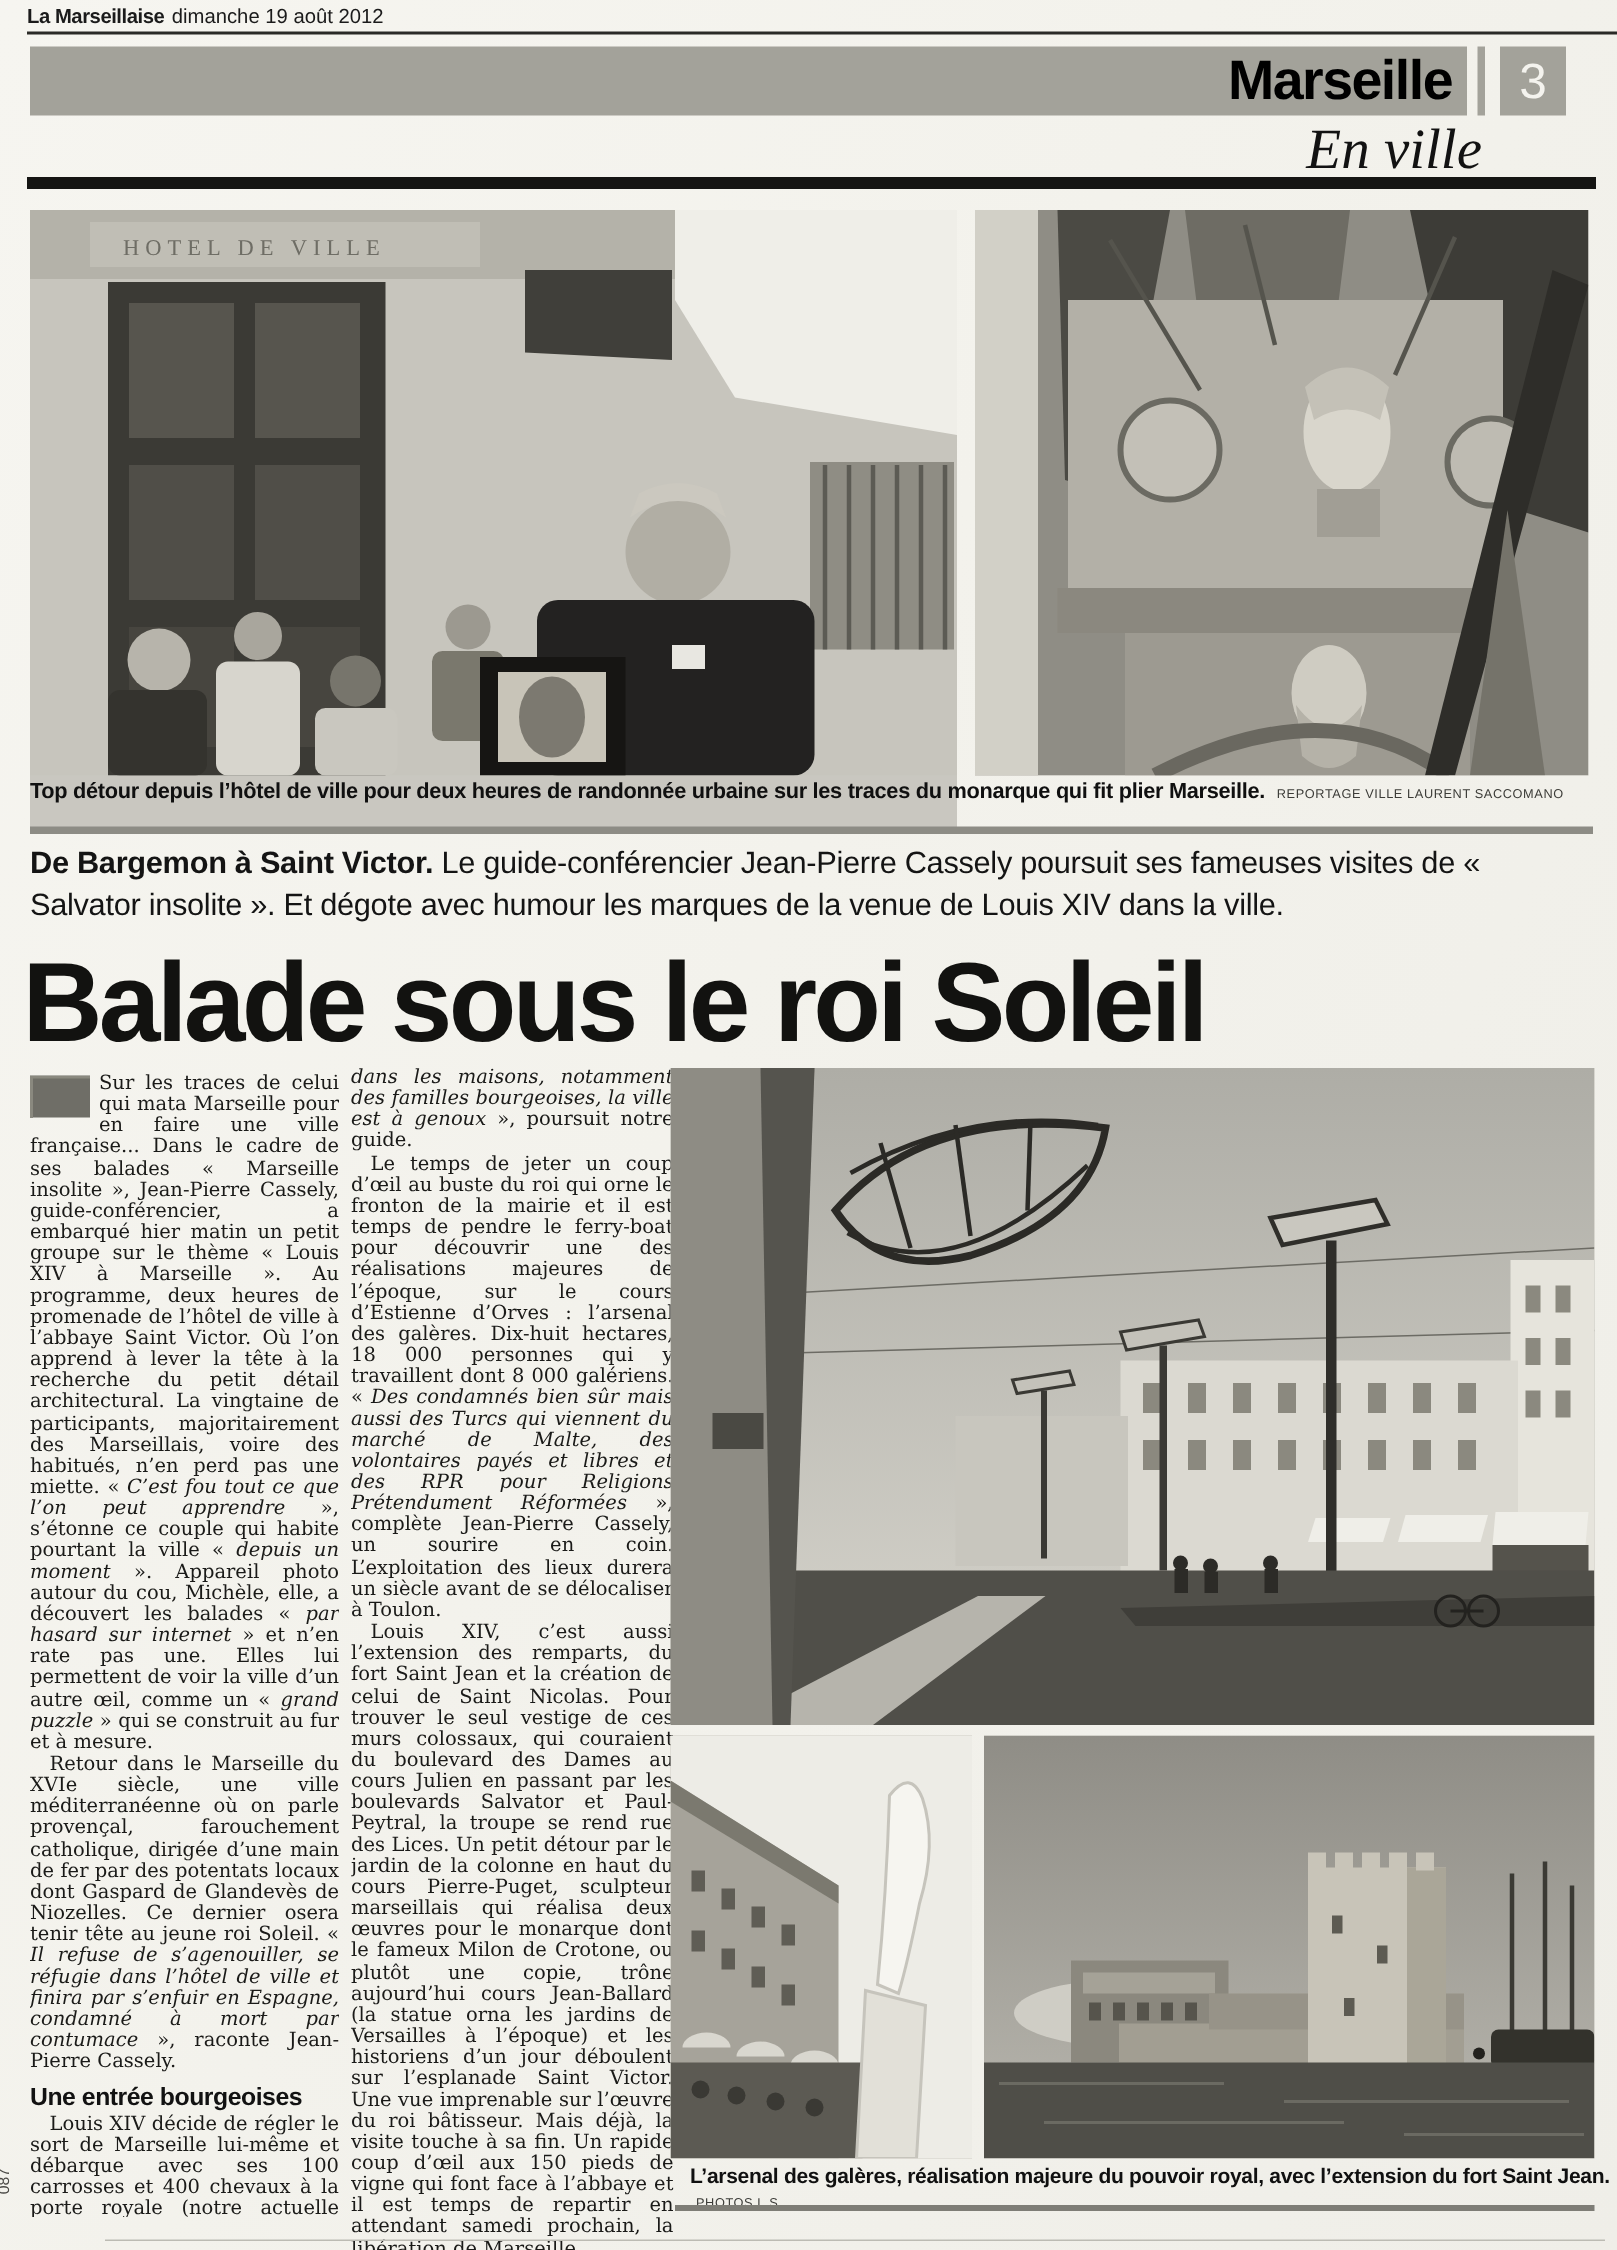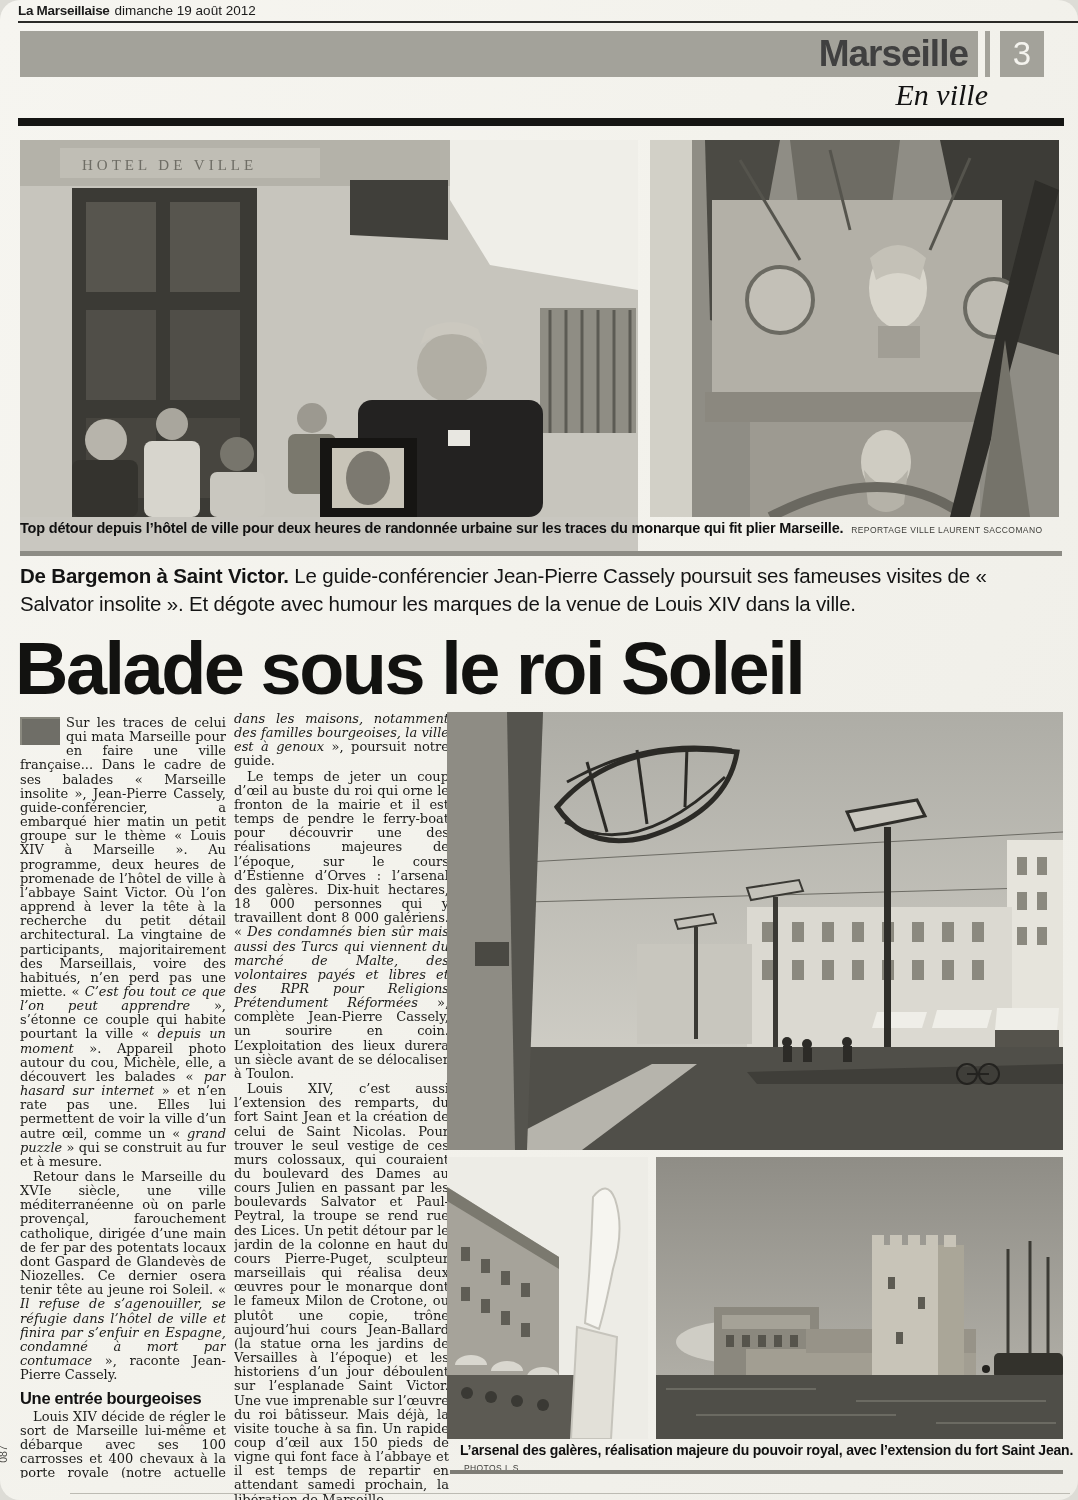--- a/index.html
+++ b/index.html
@@ -1,33 +1,33 @@
 <!DOCTYPE html>
 <html lang="fr" style="--c-banner: #a3a29a; --c-ruledark: #151513; --c-rulegray: #8d8c85;"><head>
 <meta charset="utf-8">
 <style>
   html,body{margin:0;padding:0;background:#dddcd6;}
   .page{position:relative;width:1078px;height:1500px;margin:0 auto;overflow:hidden;
         background:linear-gradient(115deg,#f6f5f0 0%,#f3f2ec 45%,#efeee8 100%);
-        font-family:"Liberation Sans",sans-serif;color:#1b1b1b;border-radius:20px;}
+        font-family:"Liberation Sans",sans-serif;color:#1b1b1b;}
   .abs{position:absolute;}
 
   
   .masthead{left:18px;top:3px;font-size:13.5px;}
   .mh-title{font-weight:bold;letter-spacing:-0.3px;}
   .mh-date{font-weight:normal;margin-left:5px;}
   .rule-thin{left:18px;top:21px;width:1060px;height:2px;background:#2a2a27;}
   .banner{left:20px;top:31px;width:958px;height:46px;background:var(--c-banner,#a3a29a);
           text-align:right;}
-  .banner span{color:#404040;font-weight:bold;font-size:37px;line-height:45px;padding-right:10px;letter-spacing:-1px;}
+  .banner span{color:#000000;font-weight:bold;font-size:37px;line-height:45px;padding-right:10px;letter-spacing:-1px;}
   .banner-sep{left:985px;top:31px;width:5px;height:46px;background:var(--c-banner,#a3a29a);}
   .pagenum{left:1000px;top:31px;width:44px;height:46px;background:var(--c-banner,#a3a29a);text-align:center;}
   .pagenum span{color:#f4f3ee;font-size:33px;line-height:46px;font-weight:normal;}
   .enville{right:90px;top:78px;font-family:"Liberation Serif",serif;font-style:italic;
-           font-size:30px;color:#121212;}
+           font-size:38px;color:#121212;}
   .rule-thick{left:18px;top:118px;width:1046px;height:8px;background:var(--c-ruledark,#151513);}
 
   
   .photo{background:#c9c7c0;overflow:hidden;}
   .photo svg{display:block;}
   .ph1{left:20px;top:140px;width:618px;height:415px;}
   .ph2{left:650px;top:140px;width:409px;height:377px;}
   .ph3{left:447px;top:712px;width:616px;height:438px;}
   .ph4{left:447px;top:1157px;width:201px;height:282px;}
   .ph5{left:656px;top:1157px;width:407px;height:282px;}

